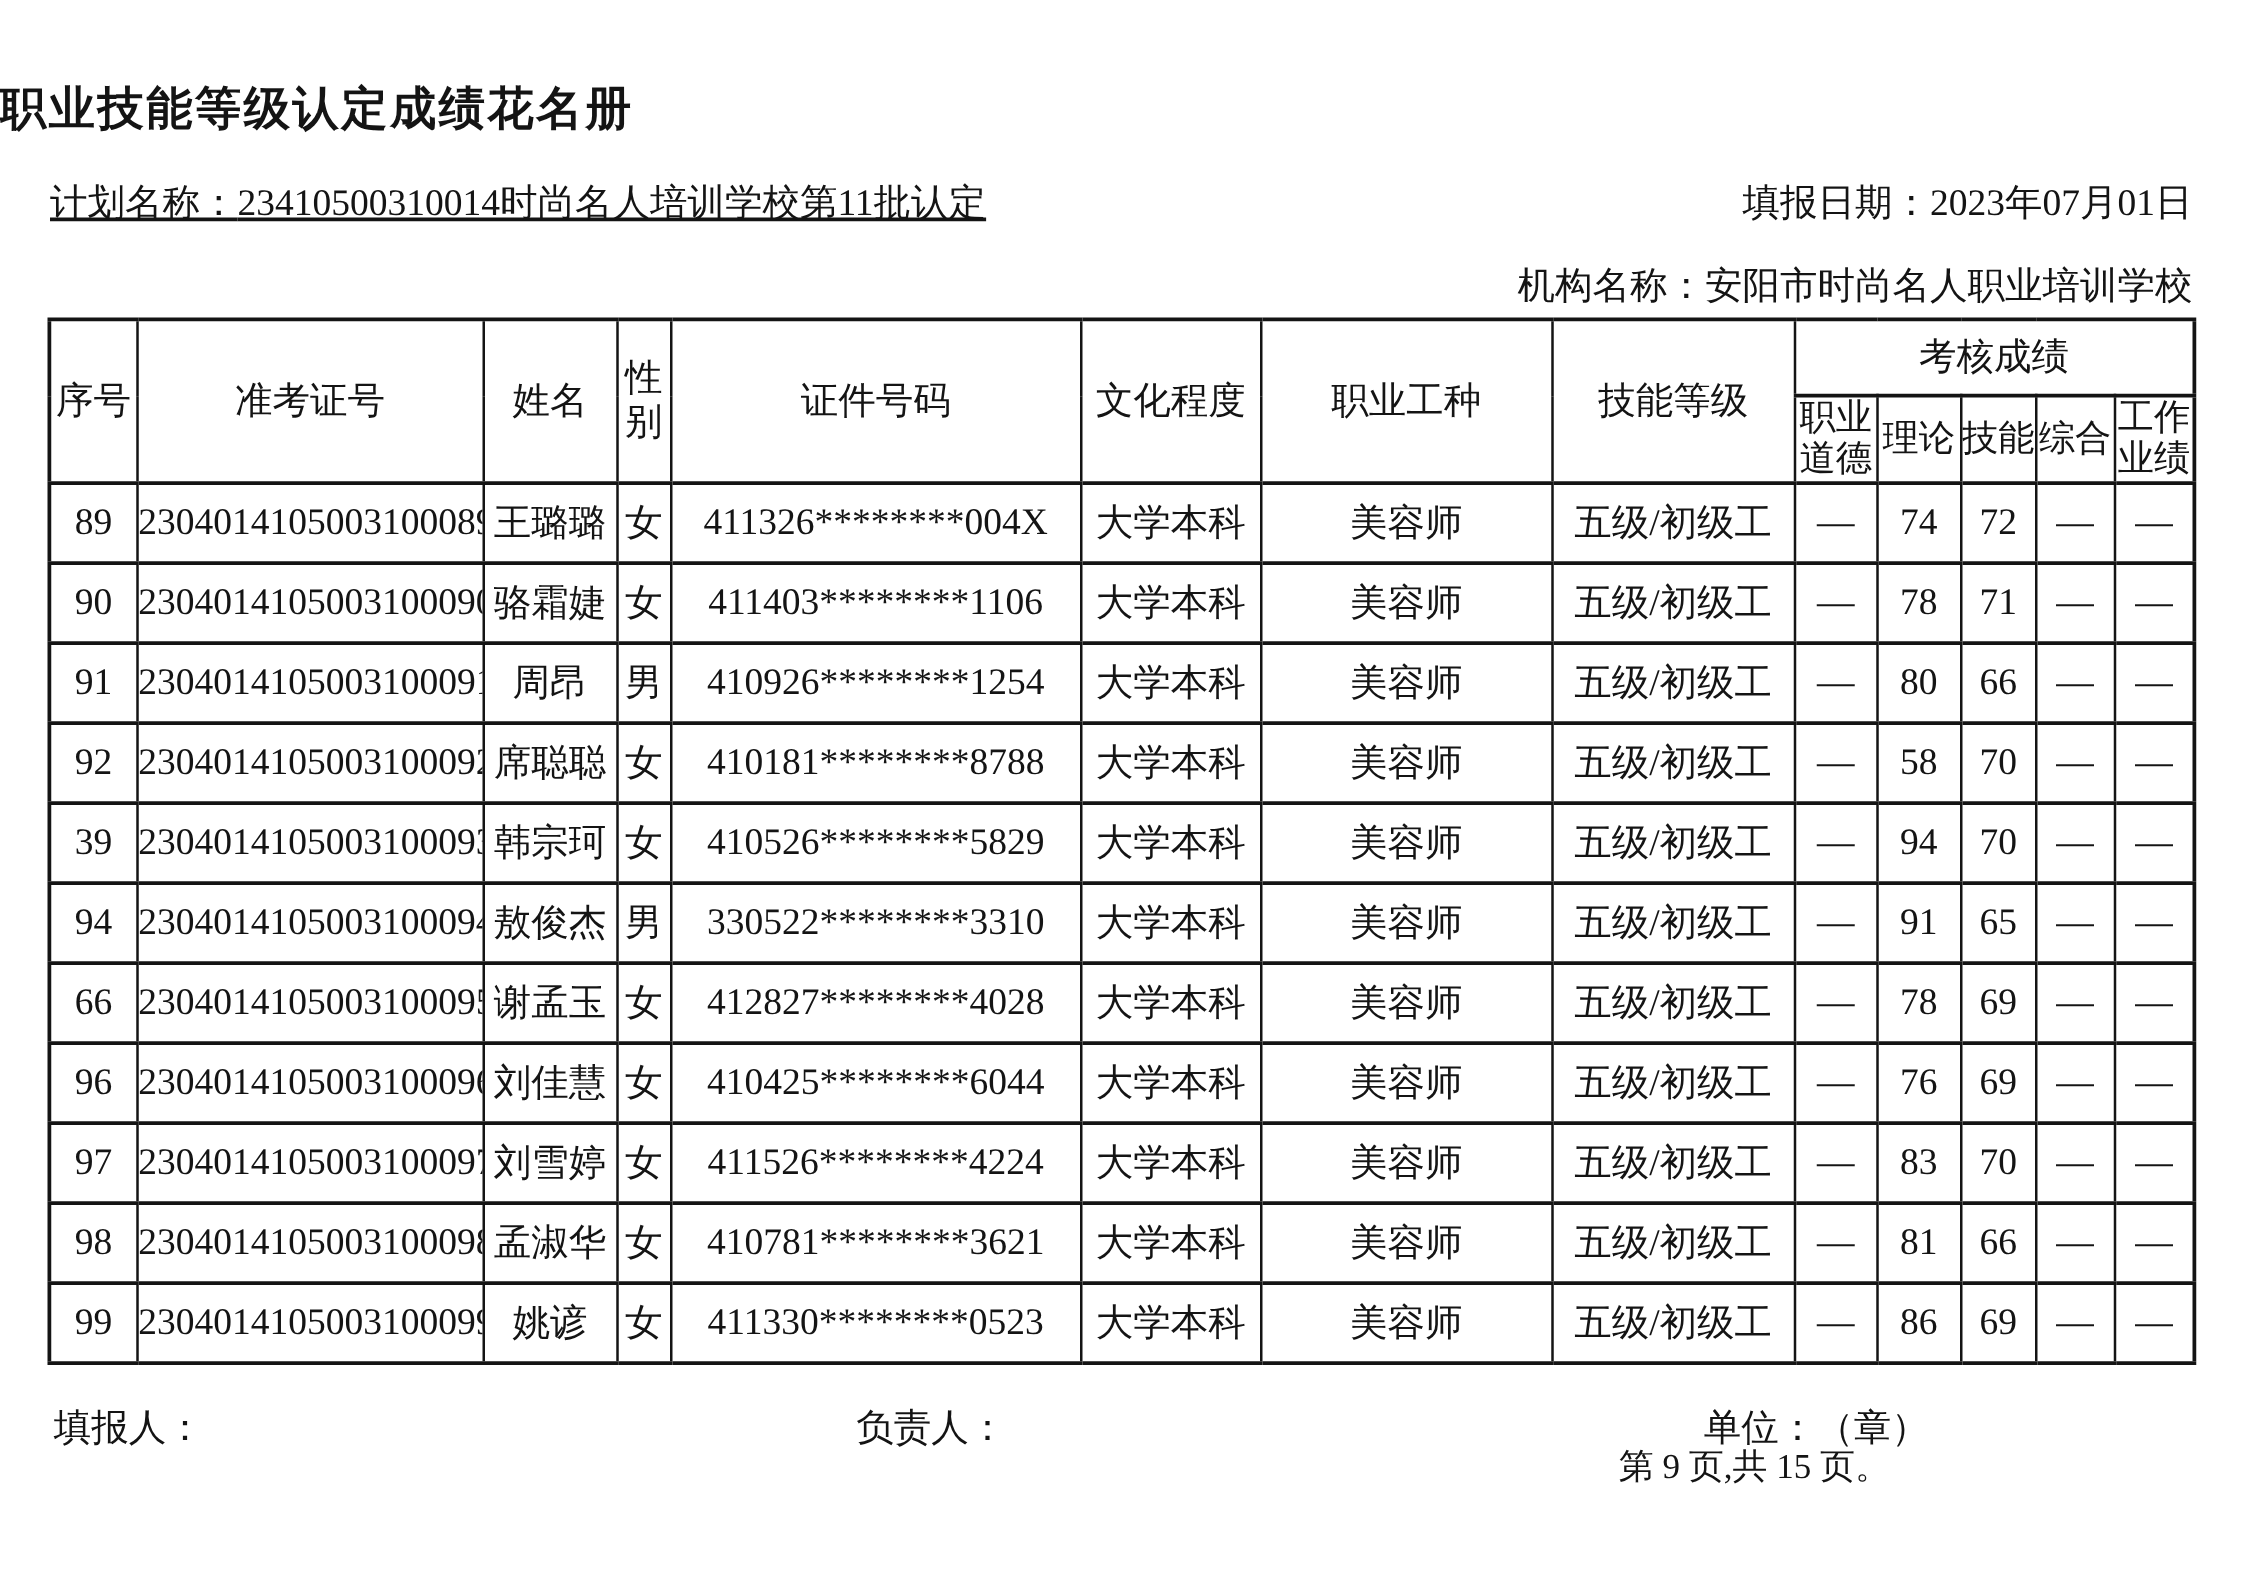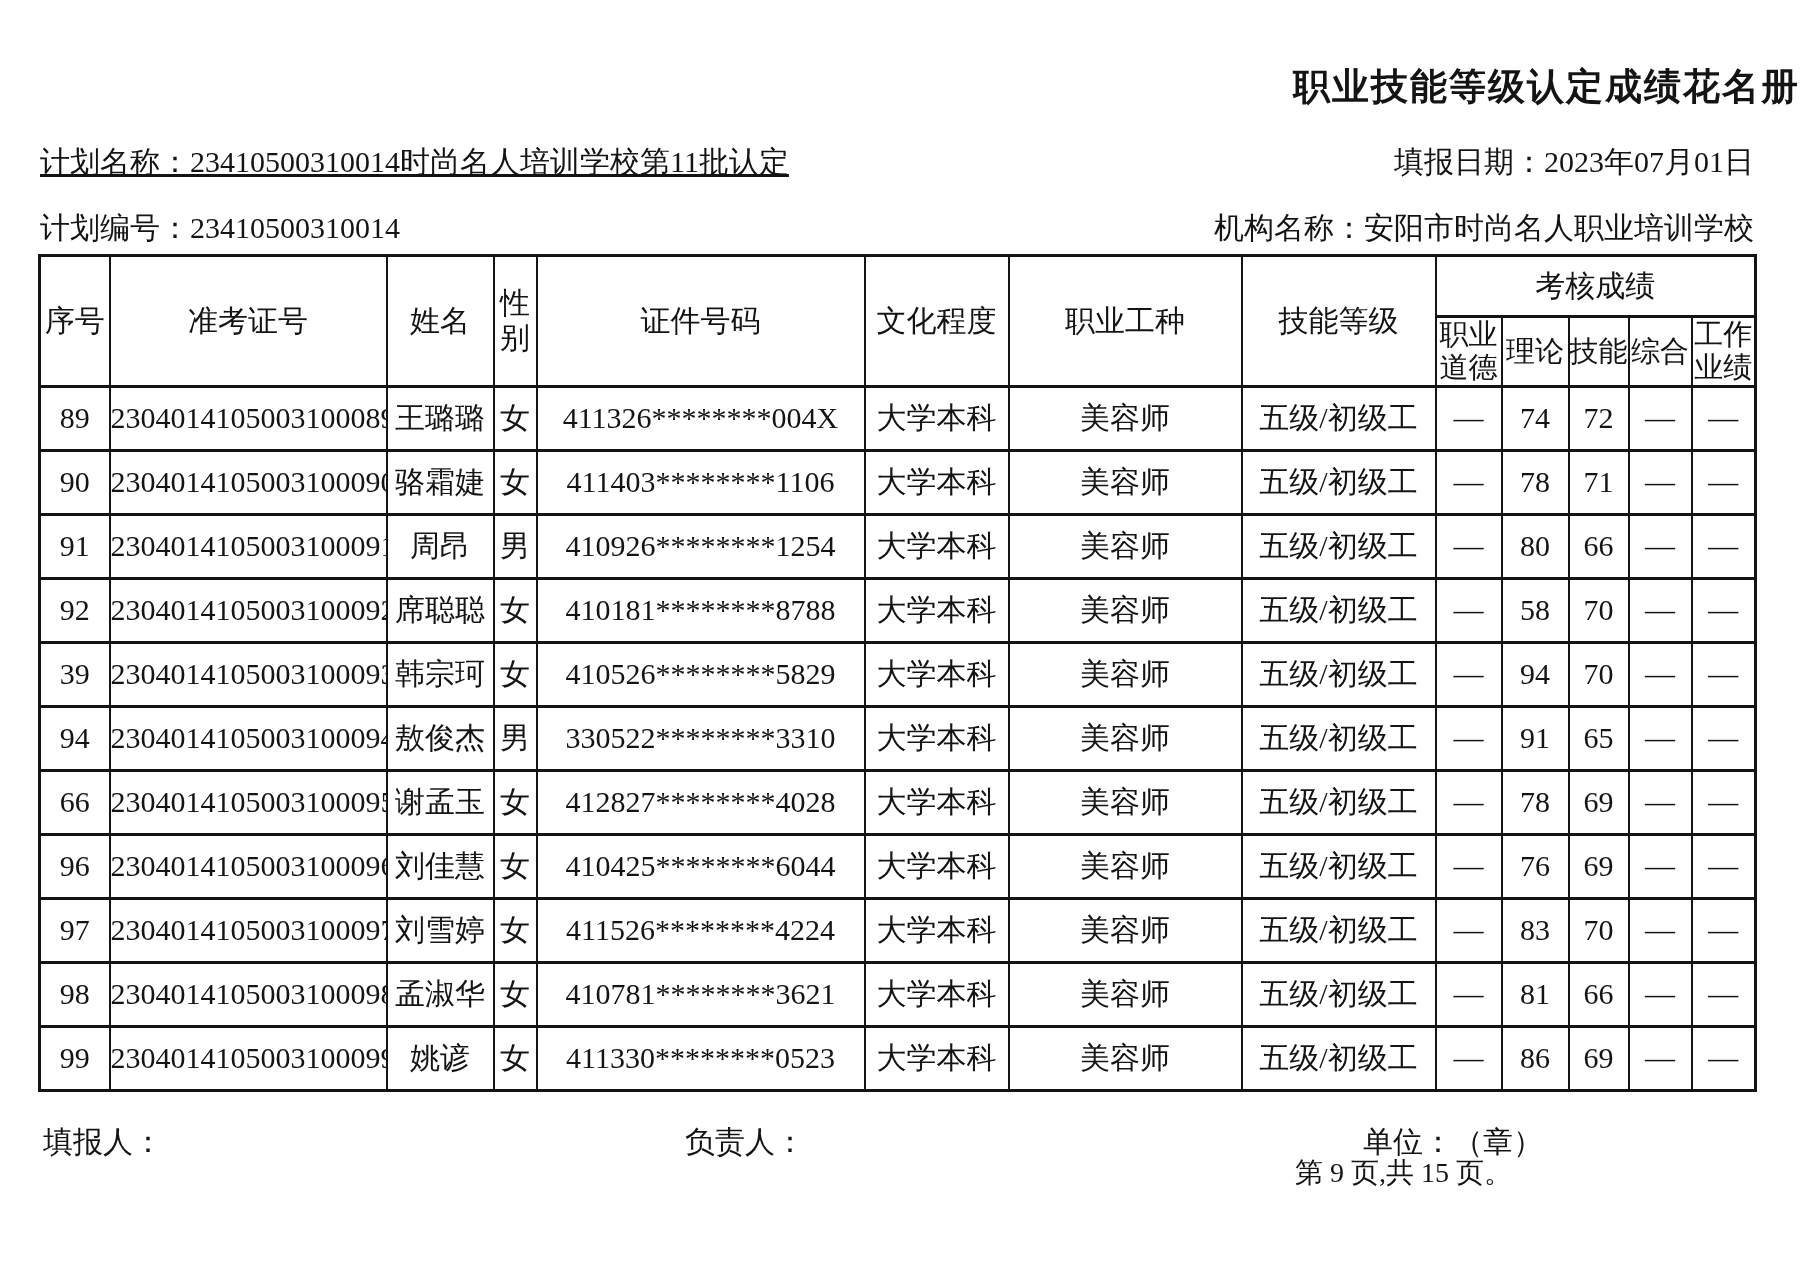--- a/index.html
+++ b/index.html
@@ -6,21 +6,21 @@
   .page {
     position:relative;
     width:1800px; height:1271px;
     background:#ffffff;
     color:#141414;
     font-family:"Liberation Serif","DejaVu Serif",serif;
     overflow:hidden;
   }
   .title {
     position:absolute; top:62px; left:0; width:100%;
-    text-align:right; font-size:37px; font-weight:bold; letter-spacing:2px;
+    text-align:left; font-size:37px; font-weight:bold; letter-spacing:2px;
   }
   .meta-line { position:absolute; font-size:30px; white-space:nowrap; }
   .m1l { top:142px; left:40px;text-decoration:underline; }
   .m1r { top:142px; right:46px; text-align:center; }
   .m2l { top:208px; left:40px; }
   .m2r { top:208px; right:46px; text-align:right; }
 
   table.roster {
     position:absolute; left:38px; top:254px;
     width:1716px;
@@ -43,21 +43,20 @@
 <body>
 
 <div class="page">
 
   <div class="title">职业技能等级认定成绩花名册</div>
 
   <div class="meta-line m1l"><span>计划名称：</span><span>23410500310014时尚名人培训学校第11批认定</span></div>
 
   <div class="meta-line m1r"><span>填报日期：</span><span>2023年07月01日</span></div>
 
-  <div class="meta-line m2l"><span>计划编号：</span><span>23410500310014</span></div>
 
   <div class="meta-line m2r"><span>机构名称：</span><span>安阳市时尚名人职业培训学校</span></div>
 
   <table class="roster">
     <colgroup>
       <col style="width:70px">
         <col style="width:277px">
         <col style="width:107px">
         <col style="width:43px">
       <col style="width:328px">

